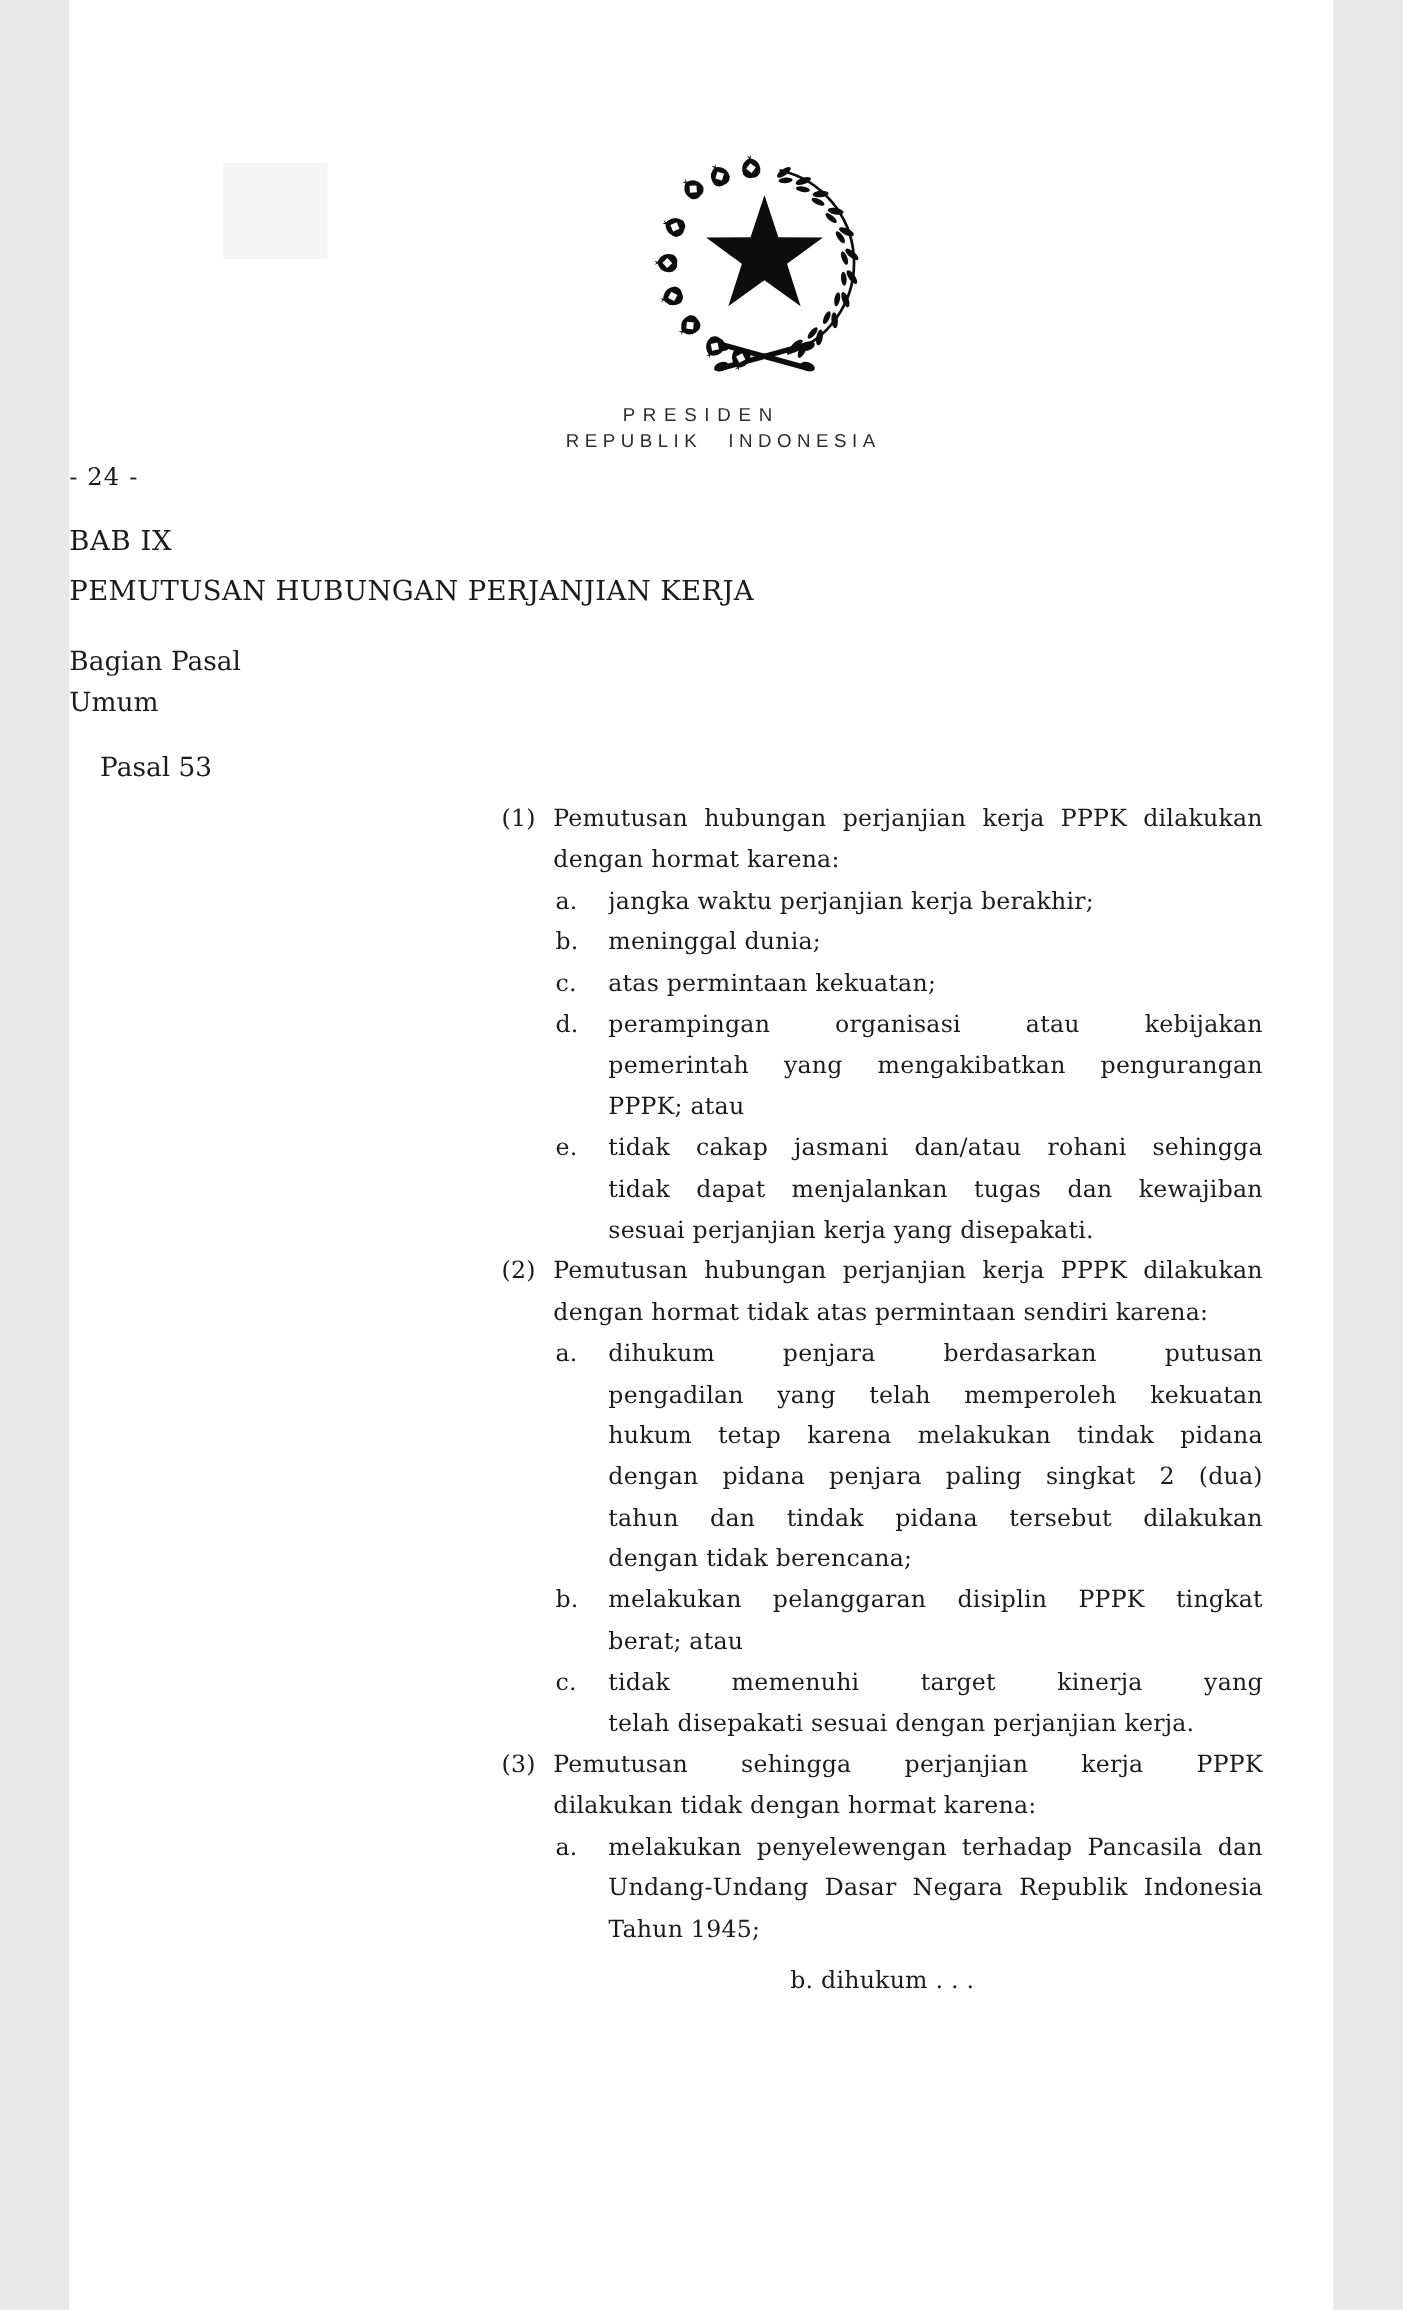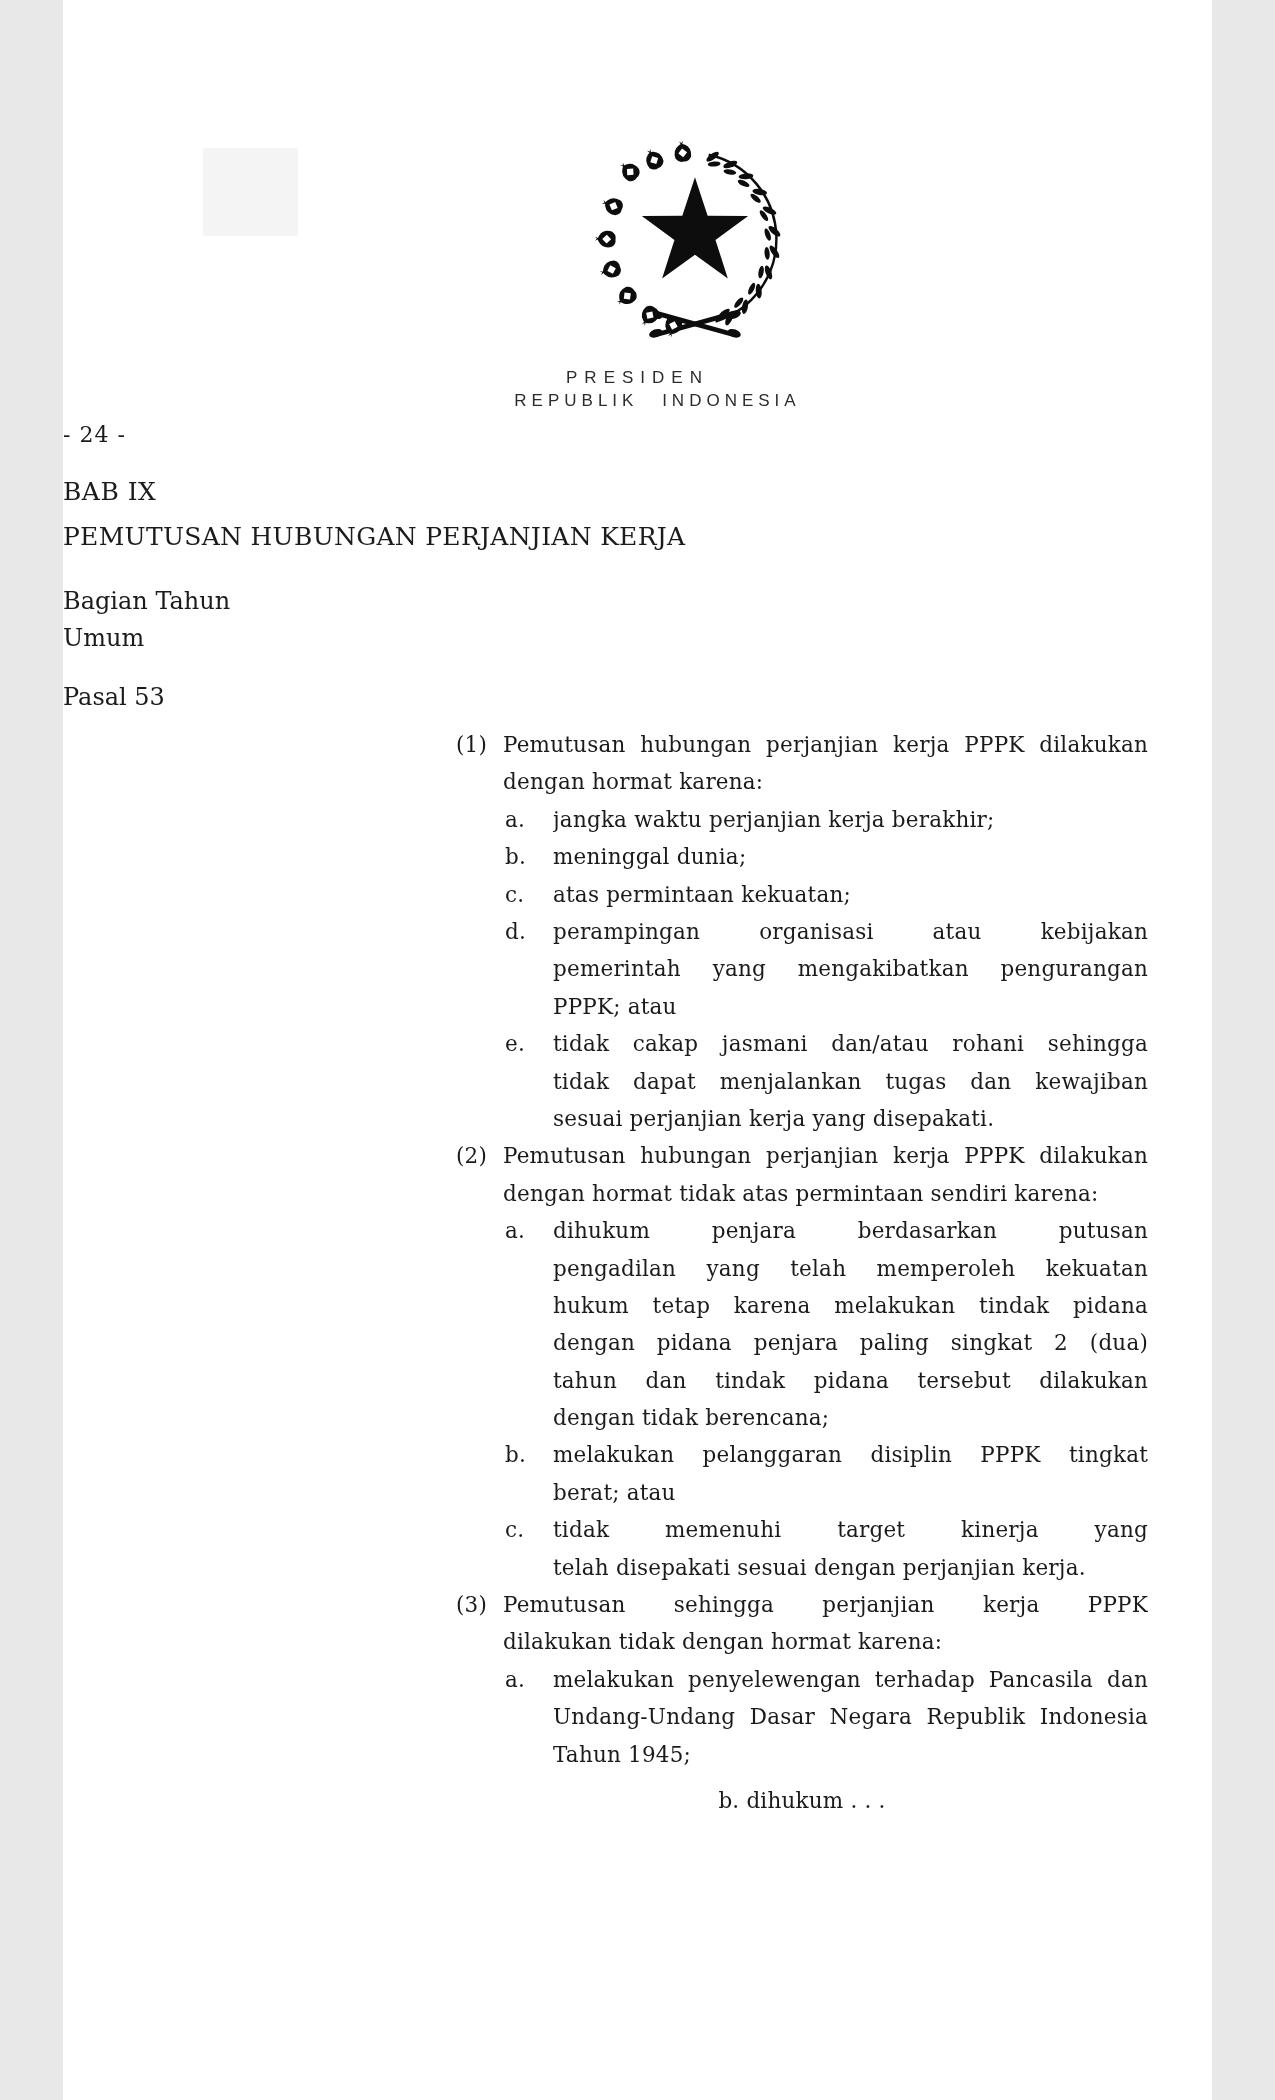--- a/index.html
+++ b/index.html
@@ -30,21 +30,21 @@
     font-family:"Liberation Sans", sans-serif; }
   .lh1 { top:368px; font-size:17px; letter-spacing:7px; }
   .lh2 { top:391px; font-size:17px; letter-spacing:5px; word-spacing:14px;padding-left:40px; }
 
   .centered { position:absolute; left:0; right:0; text-align:left; }
   .page-number { top:422px; font-size:22px; letter-spacing:1px; }
   .chapter-label { top:477px; font-size:25px; letter-spacing:.5px; }
   .chapter-title { top:522px; font-size:25px; letter-spacing:.3px; }
   .part-label { top:587px; font-size:24px; }
   .part-name  { top:624px; font-size:24px; }
-  .article-label { top:683px; font-size:24px; }
+  .article-label { top:683px; font-size:24px;padding-left:28px; }
 
   
   .body-block {
     position:absolute; left:393px; top:726px; width:692px;
     font-size:21.5px; line-height:37.4px;
     letter-spacing:.2px;
   }
   .para { position:relative; padding-left:47px; }
   .pnum { position:absolute; left:0; top:0; width:47px; }
   .line { height:37.4px; overflow:hidden; white-space:nowrap; }
@@ -118,21 +118,21 @@
       </g>
     </svg>
   </div>
 
   <div class="letterhead lh1">PRESIDEN</div>
   <div class="letterhead lh2">REPUBLIK INDONESIA</div>
 
   <div class="centered page-number">- 24 -</div>
   <div class="centered chapter-label">BAB IX</div>
   <div class="centered chapter-title">PEMUTUSAN HUBUNGAN PERJANJIAN KERJA</div>
-  <div class="centered part-label">Bagian Tahun</div>
+  <div class="centered part-label">Bagian Pasal</div>
   <div class="centered part-name">Umum</div>
   <div class="centered article-label">Pasal 53</div>
 
   <div class="body-block" id="body-block">
       <div class="para">
         <div class="pnum">(1)</div>
         <div class="line j">Pemutusan hubungan perjanjian kerja PPPK dilakukan</div>
         <div class="line">dengan hormat karena:</div>
         <div class="item">
           <div class="letter">a.</div>

